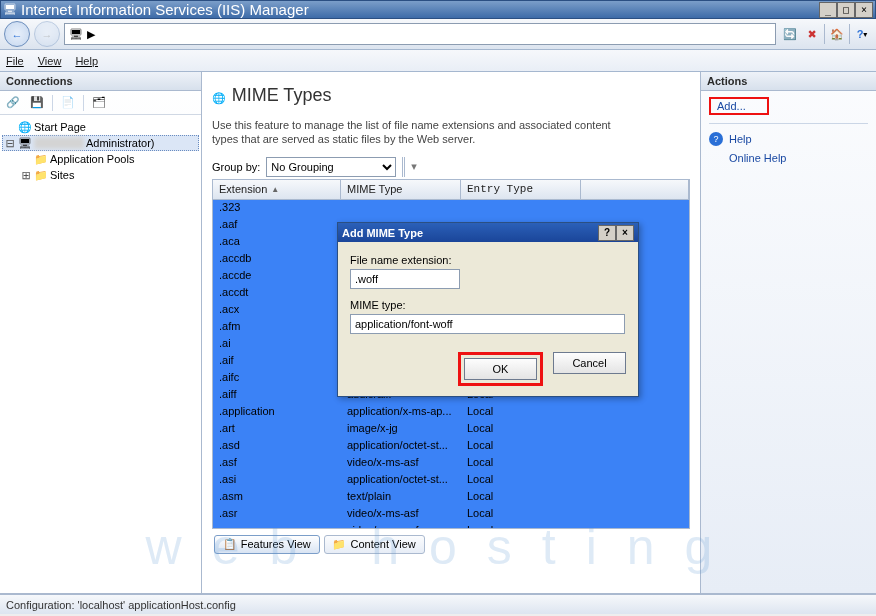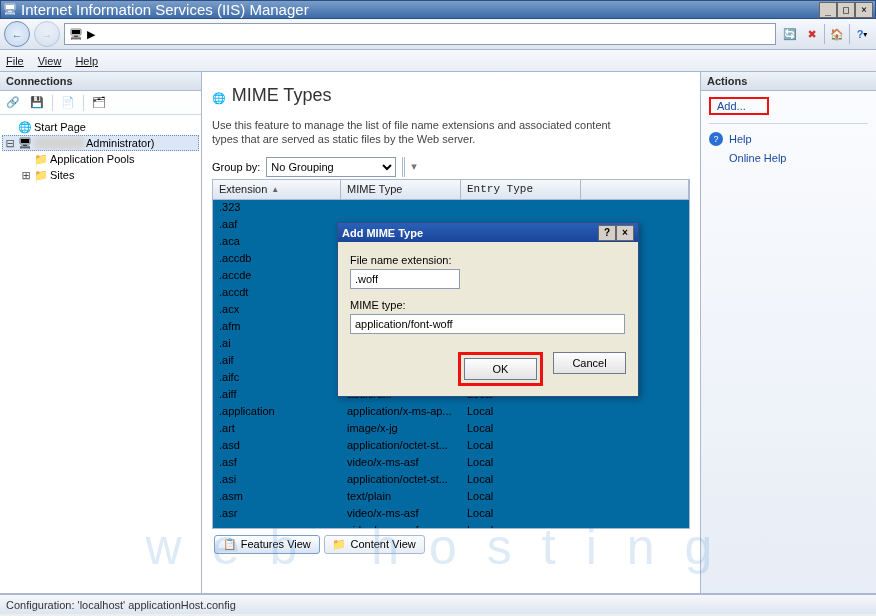--- a/index.html
+++ b/index.html
@@ -35,21 +35,21 @@
 .tree-row.sel { background:#dbe6f6; border:1px dotted #6a8cc0; padding:0 1px; }
 
 .center { flex: 1; background: #fff; border-right: 1px solid #aab9cf; border-bottom: 1px solid #aab9cf; padding: 10px 10px 4px 10px; position:relative; display:flex; flex-direction:column; }
 .page-title-row { display:flex; align-items:center; gap: 6px; }
 .page-title-row h1 { font-size: 18px; font-weight: normal; color:#333; }
 .desc { color:#444; margin: 10px 0; line-height: 1.3; width: 420px; }
 .groupby { display:flex; align-items:center; gap: 6px; margin-bottom: 2px; }
 .groupby select { height: 20px; background:#fff; border:1px solid #8c9cb1; width: 130px; }
 .groupby .sep { width:3px; height:20px; border-left:1px solid #aab9cf; border-right:1px solid #aab9cf; }
 
-.grid { border: 1px solid #aab9cf; height: 350px; position:relative; overflow:hidden; background:#0369a1; }
+.grid { border: 1px solid #aab9cf; height: 350px; position:relative; overflow:hidden; background:#3b82f6; }
 .grid-head { display:flex; height: 20px; background: linear-gradient(#f6f8fb,#dde5f0); border-bottom: 1px solid #aab9cf; }
 .gh { border-right: 1px solid #aab9cf; padding: 2px 6px; display:flex; align-items:center; gap:4px; color:#222; }
 .gh.c1 { width: 128px; }
 .gh.c2 { width: 120px; }
 .gh.c3 { width: 120px; font-family: Liberation Mono, monospace; }
 .gh.sp { flex:1; }
 .grid-body { height: 330px; overflow-y: scroll; }
 .row { display:flex; height: 17px; }
 .cell { padding: 1px 6px; white-space: nowrap; overflow:hidden; text-overflow: ellipsis; }
 .cell.c1 { width: 128px; }

